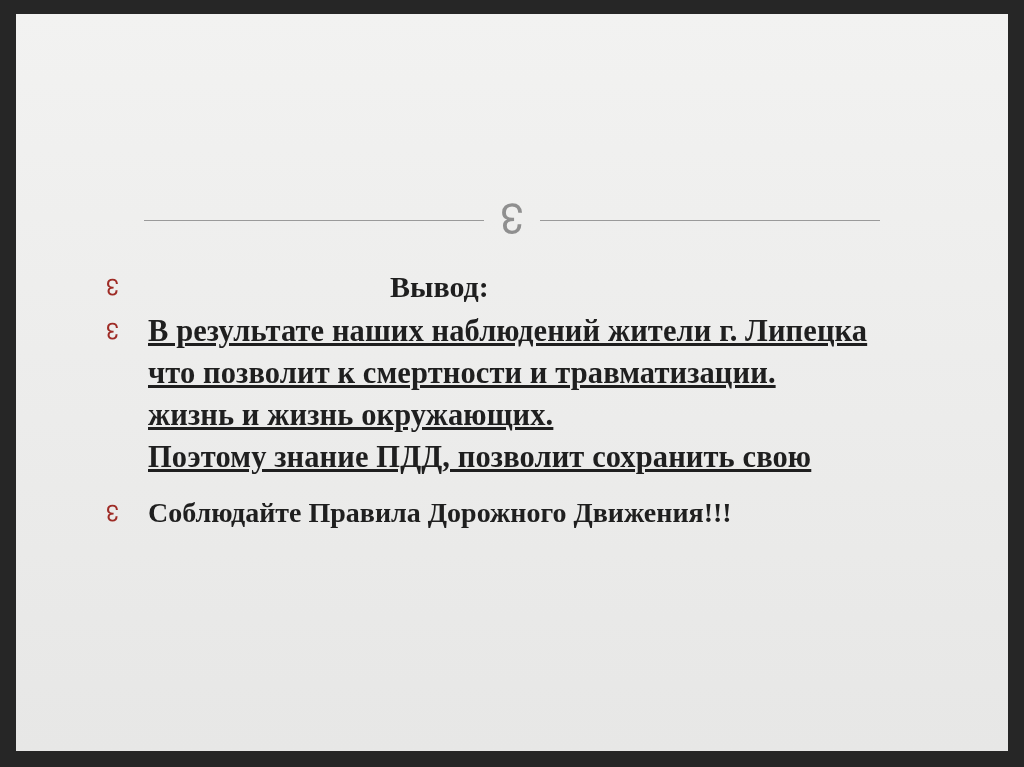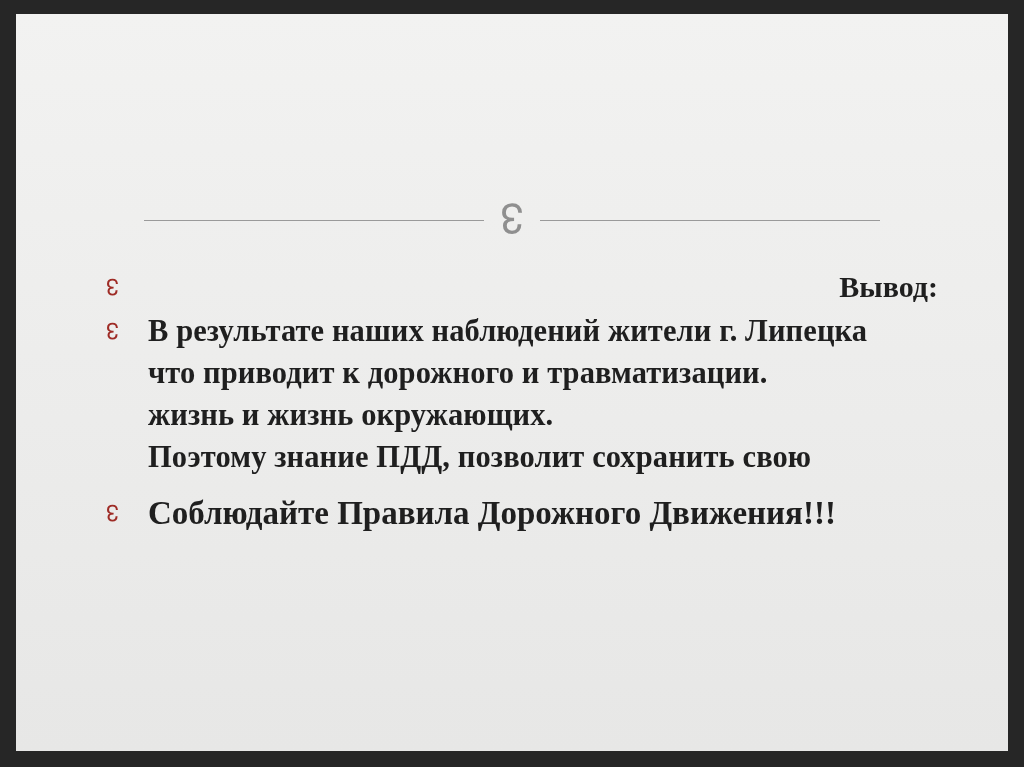--- a/index.html
+++ b/index.html
@@ -95,39 +95,40 @@
   .bullet-text {
     flex: 1 1 auto;
     font-family: "Liberation Serif", serif;
     font-size: 30px;
     line-height: 42px;
     color: #1f1f1f;
     font-weight: bold;
   }
 
   .row-title .bullet-text {
-    text-align: right;
+    text-align: left;
     padding-left: 242px;
   }
 
   .row-paragraph .bullet-text {
     font-size: 30.5px;
     line-height: 42px;
     letter-spacing: 0.1px;
   }
 
   .row-final {
     margin-top: 14px;
   }
   .row-final .bullet-text {
-    font-size: 33px;
+    font-size: 28px;
   }
 
   .paragraph-lines > div {
     white-space: nowrap;
+    text-decoration: underline;
   }
 </style>
 </head>
 <body>
 
 <div class="slide-frame">
   <div class="slide">
 
     <div class="header-ornament">
       <div class="rule-left"></div>
@@ -139,21 +140,21 @@
 
       <div class="bullet-row row-title">
         <span class="bullet-mark">↋</span>
         <span class="bullet-text">Вывод:</span>
       </div>
 
       <div class="bullet-row row-paragraph">
         <span class="bullet-mark">↋</span>
         <span class="bullet-text paragraph-lines">
           <div>В результате наших наблюдений жители г. Липецка</div>
-          <div>что приводит к дорожного и травматизации.</div>
+          <div>что позволит к смертности и травматизации.</div>
           <div>жизнь и жизнь окружающих.</div>
           <div>Поэтому знание ПДД,  позволит сохранить свою</div>
         </span>
       </div>
 
       <div class="bullet-row row-final">
         <span class="bullet-mark">↋</span>
         <span class="bullet-text">Соблюдайте Правила Дорожного Движения!!!</span>
       </div>
 

